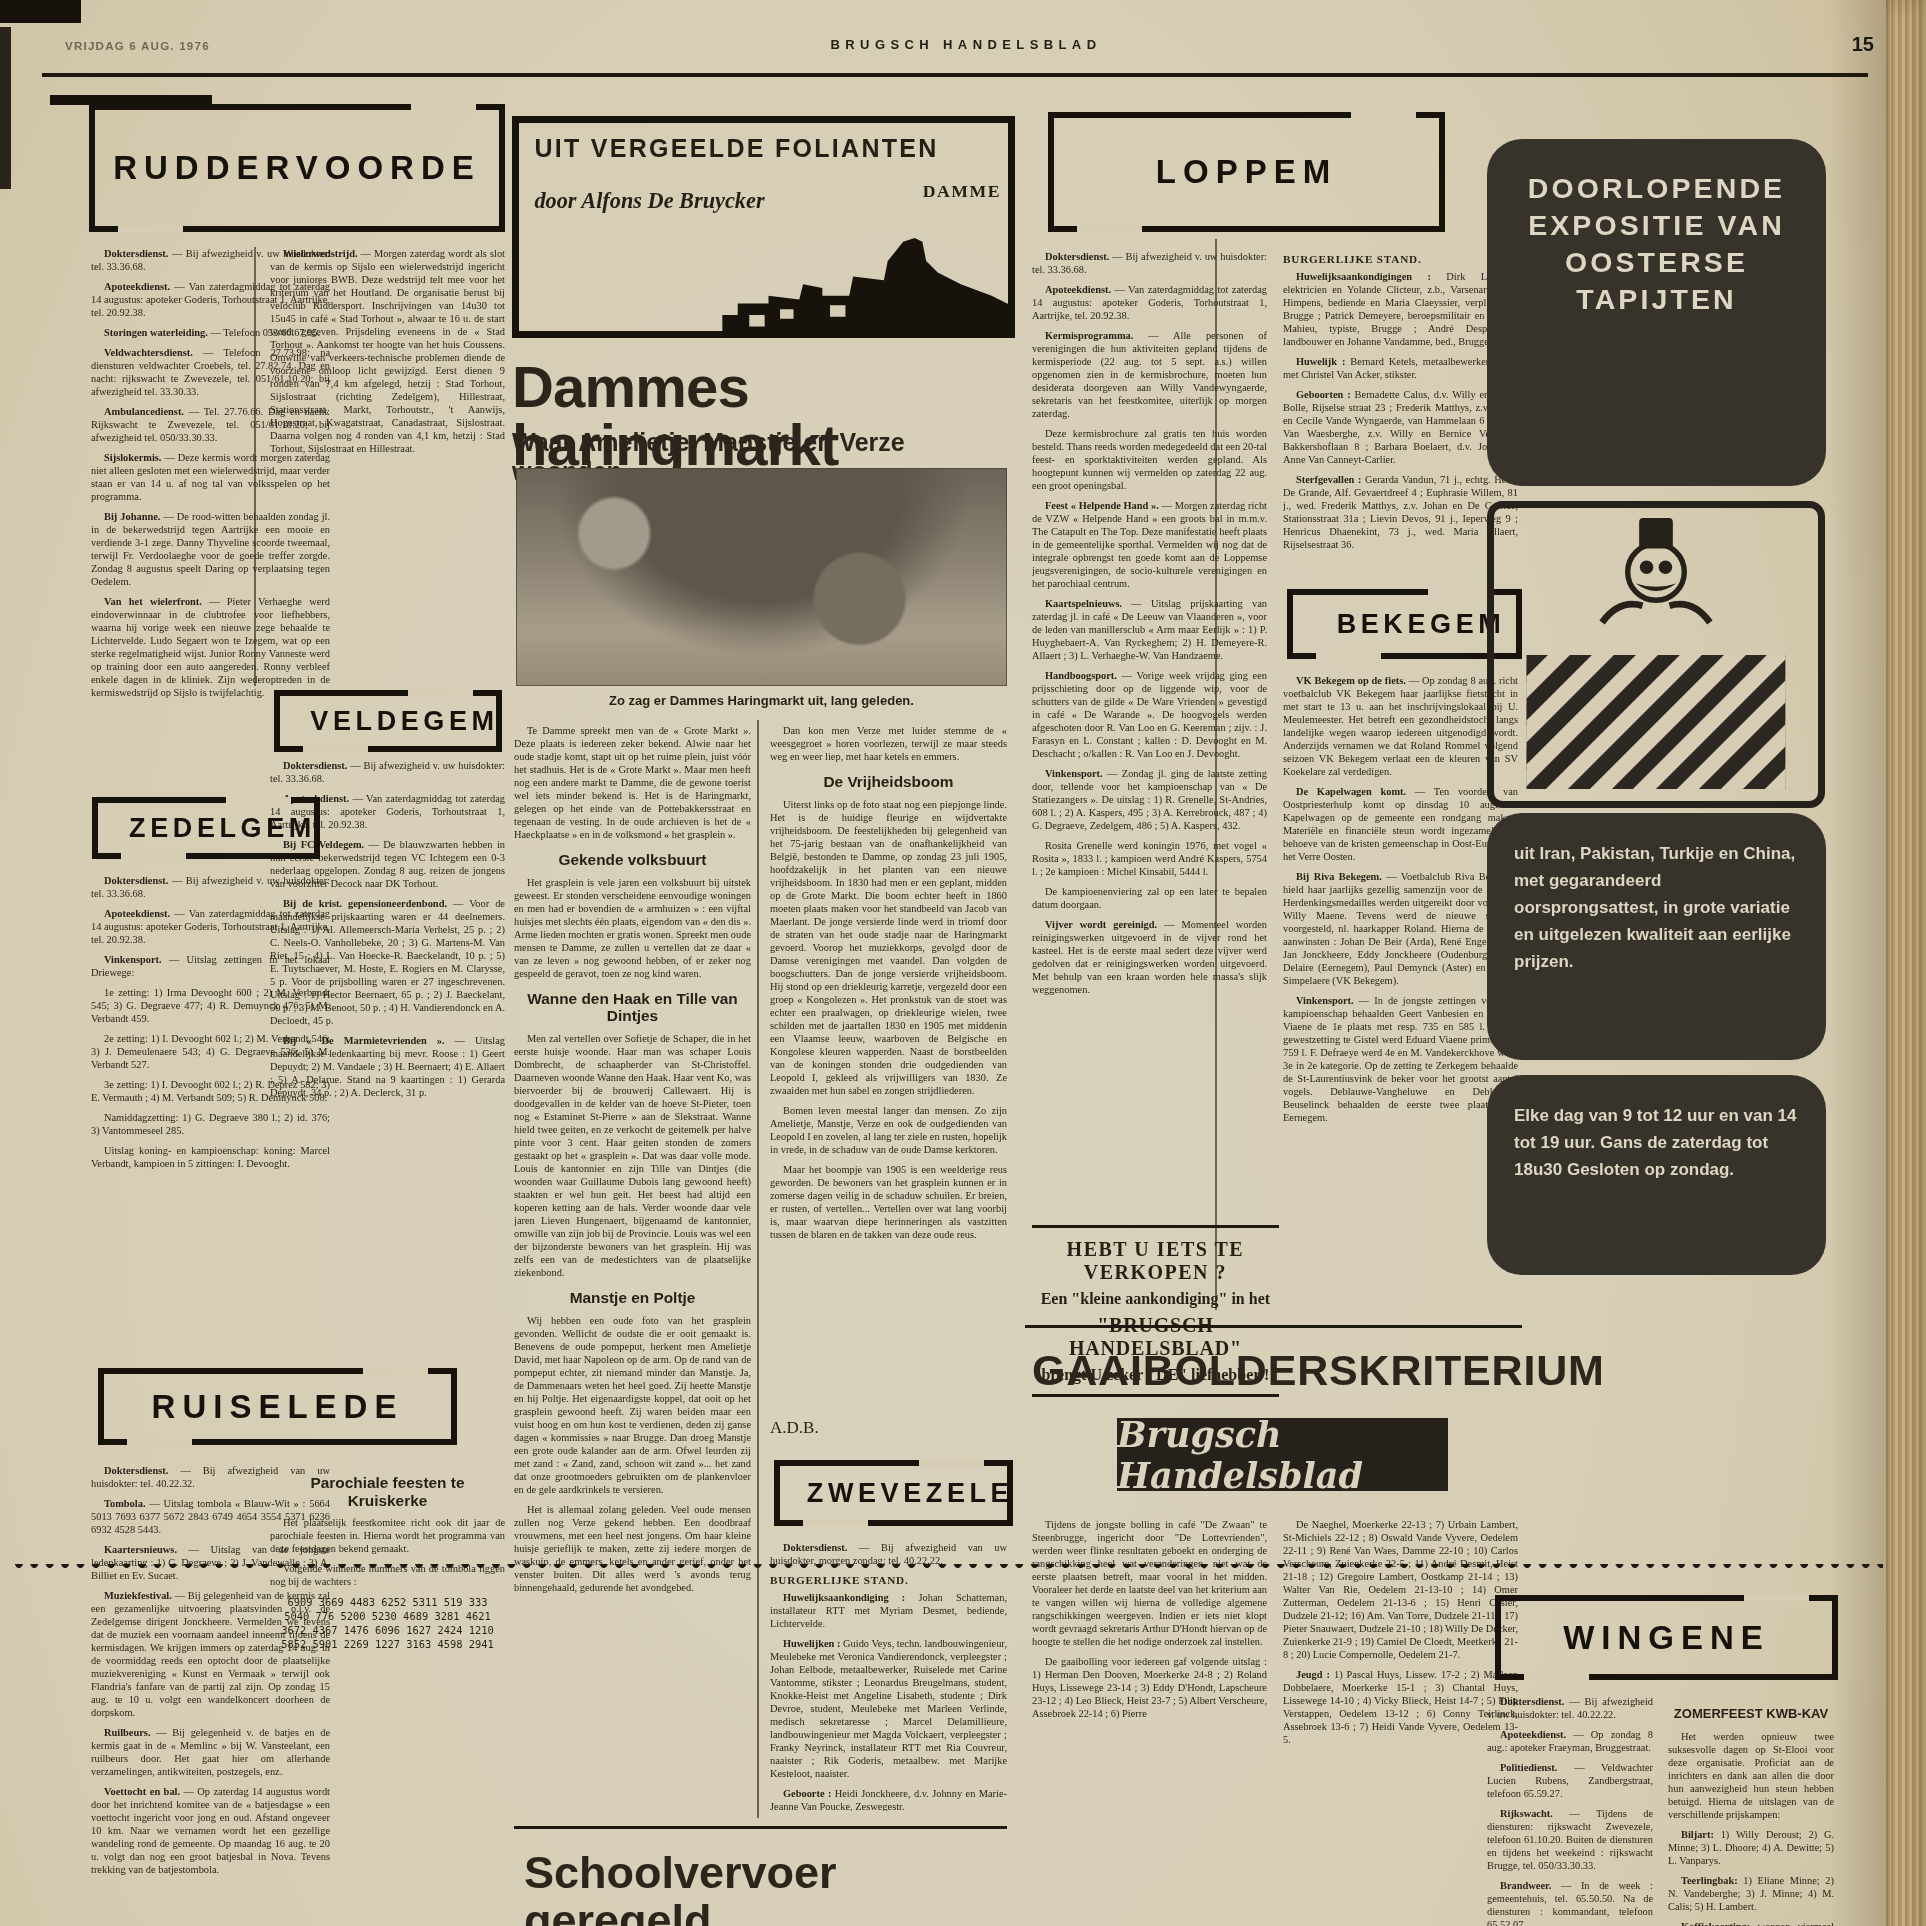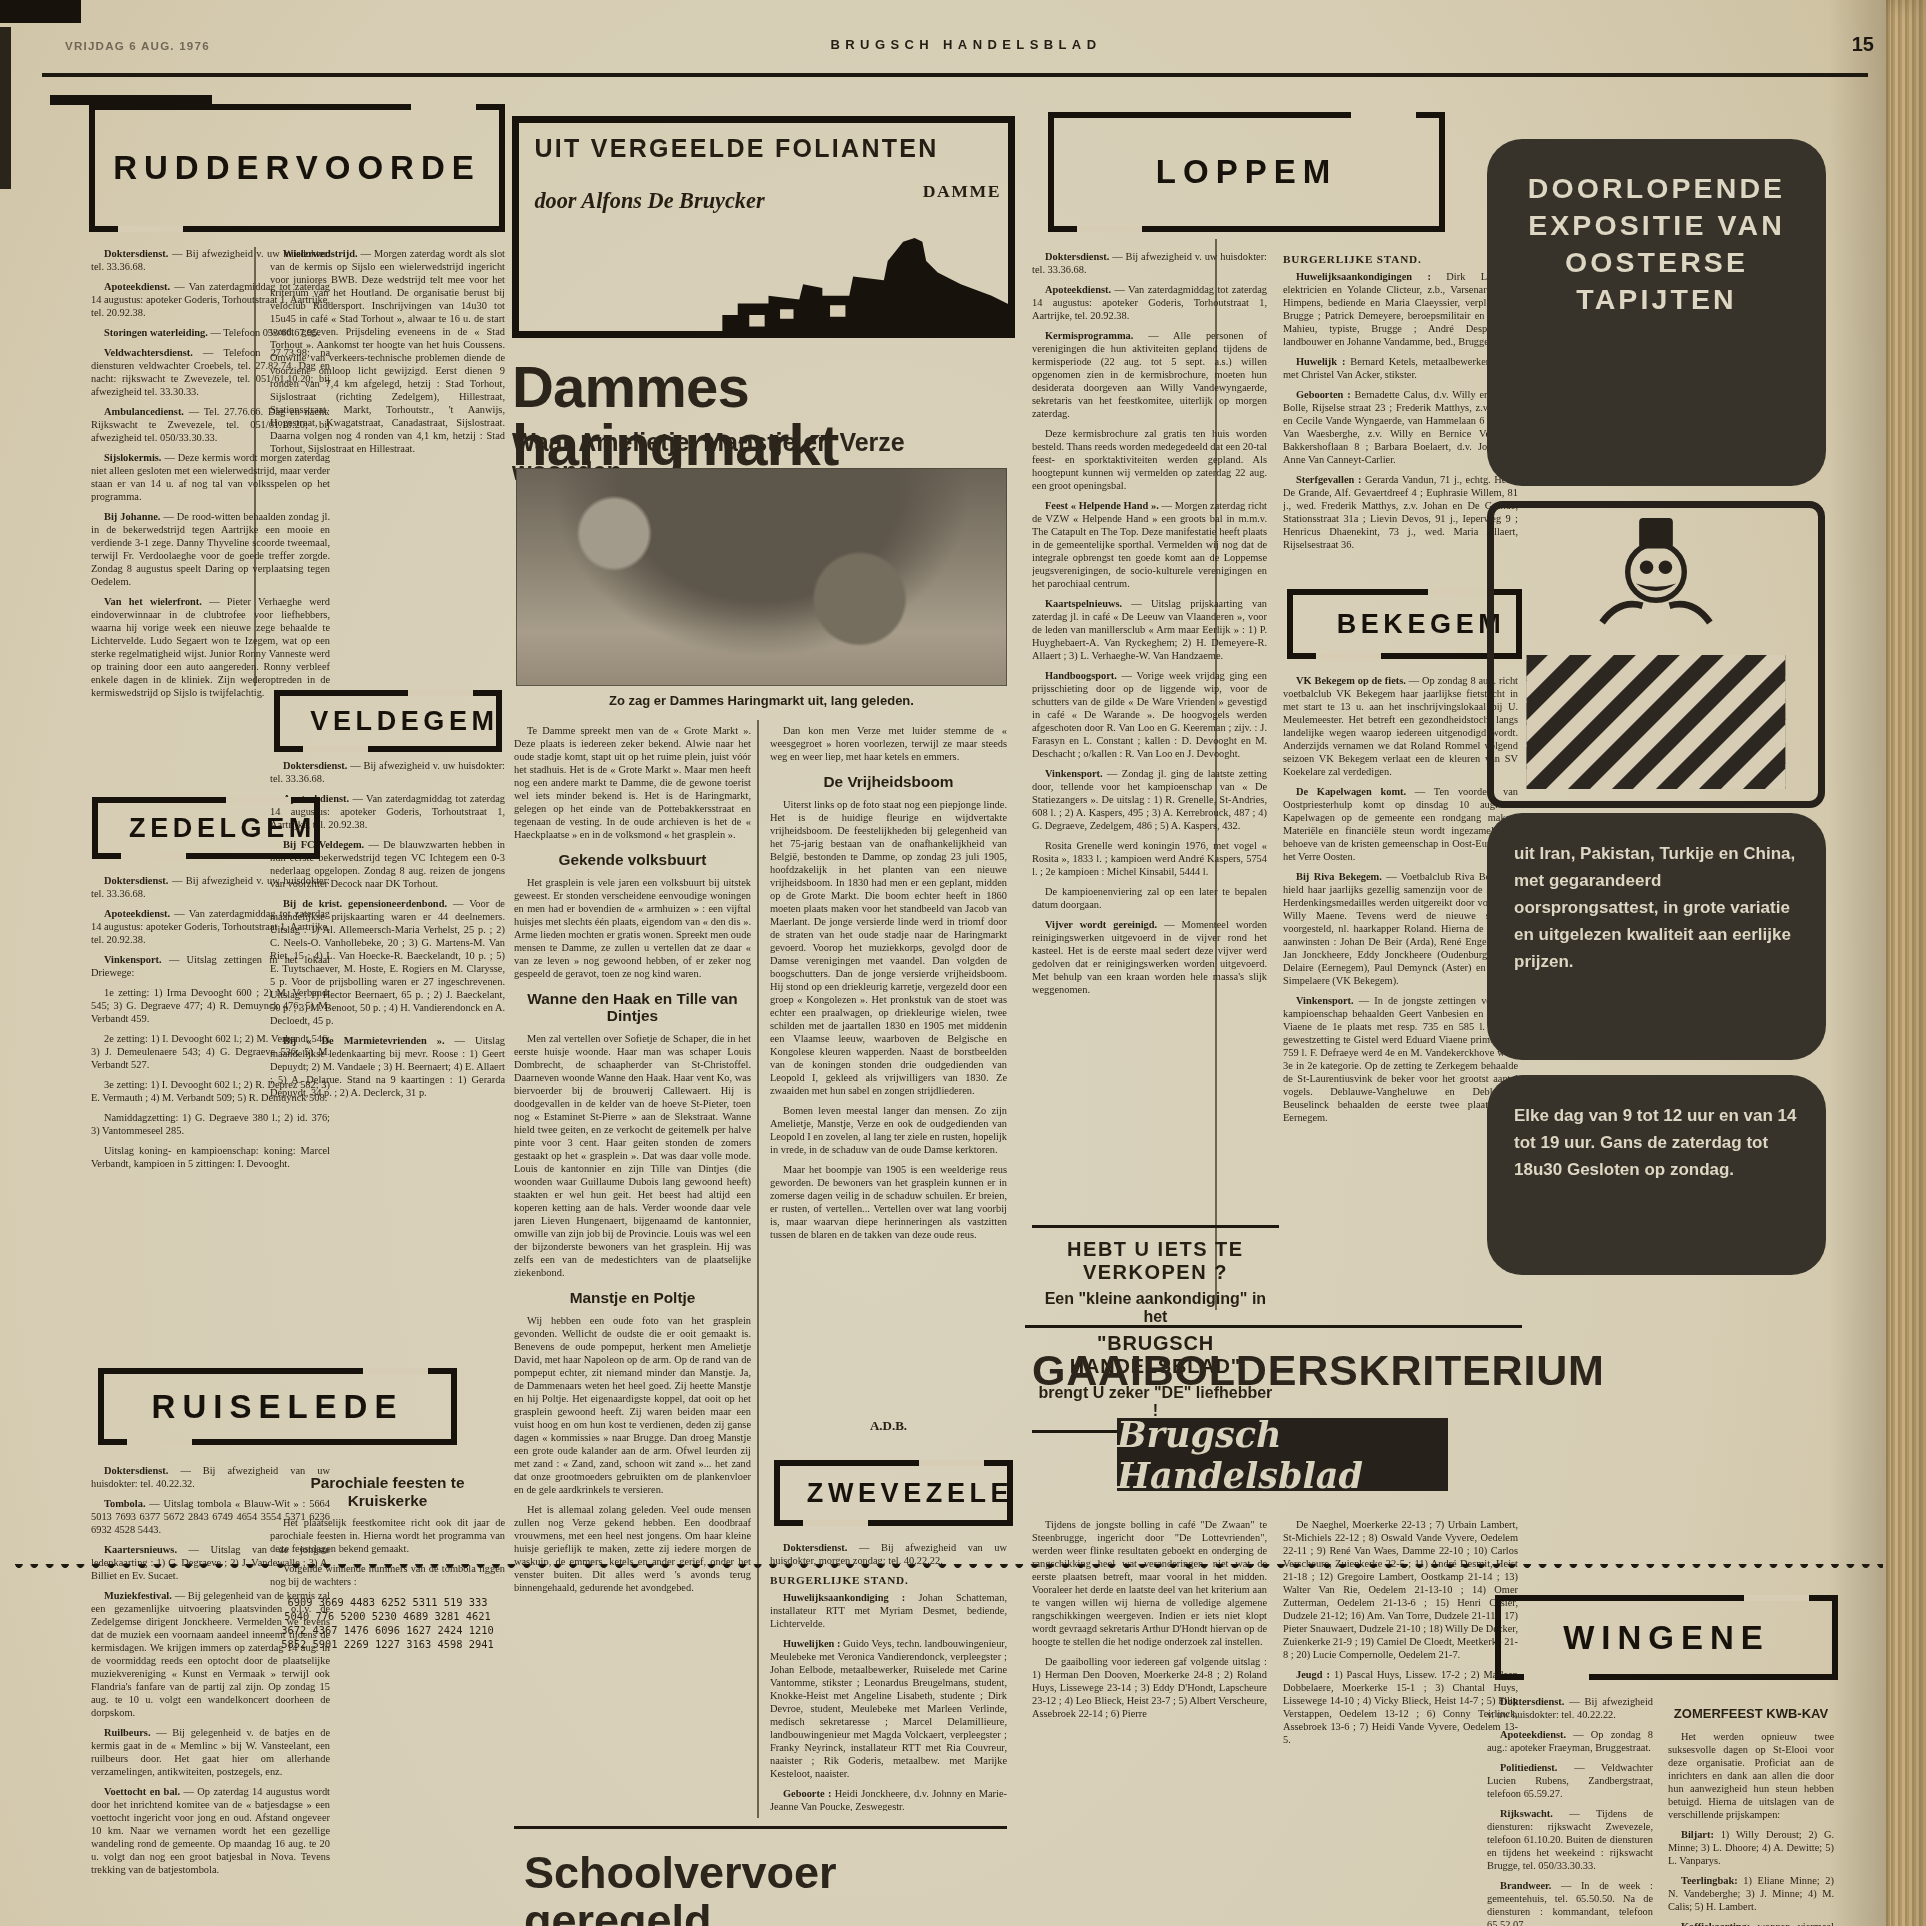--- a/index.html
+++ b/index.html
@@ -74,21 +74,21 @@
   .tapi-logo{margin:23px auto 0;width:70%;border:3.9px solid #d9d2bd;text-align:center;
      font:bold italic 42px/1.1 "DejaVu Serif",serif;color:#d9d2bd;padding:7.7px 0 11.6px;}
   .tapi-addr{text-align:center;font:bold 15.4px/21.6px "Liberation Sans",sans-serif;margin-top:15.4px;}
   .carpet{position:absolute;left:50%;transform:translateX(-50%);bottom:11.6px;width:80%;height:46%;
      background:repeating-linear-gradient(135deg,#2c2720 0 15.4px,#d6cdb4 15.4px 31px),
                 repeating-linear-gradient(45deg,rgba(44,39,32,.55) 0 15.4px,rgba(214,205,180,0) 15.4px 31px);}
   .wavy{position:absolute;height:8.5px;
      background:radial-gradient(circle at 3.9px 0px,#1d1810 3.5px,transparent 3.9px) repeat-x;background-size:15.4px 8.5px;}
 
   .hebtu{position:absolute;border-top:3.9px solid #1d1810;border-bottom:3.9px solid #1d1810;
-     font-family:Liberation Sans, sans-serif;text-align:center;padding:10px 3.9px;}
+     font-family:Liberation Serif, serif;text-align:center;padding:10px 3.9px;}
   .hebtu .l1{font-weight:bold;font-size:20px;letter-spacing:1.5px;}
   .hebtu .l2{font-weight:bold;font-size:16px;margin-top:6.2px;}
   .hebtu .l3{font-weight:bold;font-size:20px;margin-top:5.4px;letter-spacing:0.8px;}
   .hebtu .l4{font-weight:bold;font-size:16px;margin-top:6.2px;}
 
   .colrule{position:absolute;width:1.5px;background:#6d6450;}
 </style>
 </head>
 <body>
 
@@ -196,21 +196,21 @@
       <p class="para">Wij hebben een oude foto van het grasplein gevonden. Wellicht de oudste die er ooit gemaakt is. Benevens de oude pompeput, herkent men Amelietje David, met haar Napoleon op de arm. Op de rand van de pompeput echter, zit niemand minder dan Manstje. Ja, de Dammenaars weten het heel goed. Zij heette Manstje en hij Poltje. Het eigenaardigste koppel, dat ooit op het grasplein gewoond heeft. Zij waren beiden maar een vuist hoog en om hun kost te verdienen, deden zij ganse dagen « kommissies » naar Brugge. Dan droeg Manstje een grote oude kalander aan de arm. Ofwel leurden zij met zand : « Zand, zand, schoon wit zand »... het zand dat onze grootmoeders gebruikten om de plankenvloer en de gele aardkrinkels te versieren.</p>
       <p class="para">Het is allemaal zolang geleden. Veel oude mensen zullen nog Verze gekend hebben. Een doodbraaf vrouwmens, met een heel nest jongens. Om haar kleine huisje gerieflijk te maken, zette zij iedere morgen de waskuip, de emmers, ketels en ander gerief, onder het venster buiten. Dit alles werd 's avonds terug binnengehaald, gedurende het avondgebed.</p>
     </div>
   <div class="col" style="left:770px;top:724px;width:237px;height:693px">
       <p class="para">Dan kon men Verze met luider stemme de « weesgegroet » horen voorlezen, terwijl ze maar steeds weg en weer liep, met haar ketels en emmers.</p>
       <div class="subhead">De Vrijheidsboom</div>
       <p class="para">Uiterst links op de foto staat nog een piepjonge linde. Het is de huidige fleurige en wijdvertakte vrijheidsboom. De feestelijkheden bij gelegenheid van het 75-jarig bestaan van de onafhankelijkheid van België, bestonden te Damme, op zondag 23 juli 1905, hoofdzakelijk in het planten van een nieuwe vrijheidsboom. In 1830 had men er een geplant, midden op de Grote Markt. Die boom echter heeft in 1860 moeten plaats maken voor het standbeeld van Jacob van Maerlant. De jonge versierde linde werd in triomf door de straten van het oude stadje naar de Haringmarkt gevoerd. Voorop het muziekkorps, gevolgd door de Damse verenigingen met vaandel. Dan volgden de boogschutters. Dan de jonge versierde vrijheidsboom. Hij stond op een driekleurig karretje, vergezeld door een groep « Kongolezen ». Het pronkstuk van de stoet was echter een praalwagen, op driekleurige wielen, twee schilden met de jaartallen 1830 en 1905 met middenin een Vlaamse leeuw, waarboven de Belgische en Kongolese kleuren wapperden. Naast de borstbeelden van de koningen stonden drie oudgedienden van Leopold I, gekleed als vrijwilligers van 1830. Ze zwaaiden met hun sabel en zongen strijdliederen.</p>
       <p class="para">Bomen leven meestal langer dan mensen. Zo zijn Amelietje, Manstje, Verze en ook de oudgedienden van Leopold I en zovelen, al lang ter ziele en rusten, hopelijk in vrede, in de schaduw van de oude Damse kerktoren.</p>
       <p class="para">Maar het boompje van 1905 is een weelderige reus geworden. De bewoners van het grasplein kunnen er in zomerse dagen veilig in de schaduw schuilen. Er breien, er rusten, of vertellen... Vertellen over wat lang voorbij is, maar waarvan diepe herinneringen als vastzitten tussen de blaren en de takken van deze oude reus.</p>
     </div>
-  <div class="col" style="left:770px;top:1418px;width:237px;height:23px;text-align:center;font-weight:bold;font-size:13px">A.D.B.</div>
+  <div class="col" style="left:770px;top:1418px;width:237px;height:23px;text-align:left;font-weight:normal;font-size:17px">A.D.B.</div>
 
   <div class="town small" style="left:774px;top:1460px;width:227px;height:54px">
     <div class="inner">ZWEVEZELE</div>
   </div>
   <div class="col" style="left:770px;top:1541px;width:237px;height:270px">
       <p class="para"><b>Doktersdienst. </b>— Bij afwezigheid van uw huisdokter, morgen zondag: tel. 40.22.22.</p>
       <p class="caps-lead">BURGERLIJKE STAND.</p>
       <p class="para"><b>Huwelijksaankondiging : </b>Johan Schatteman, installateur RTT met Myriam Desmet, bediende, Lichtervelde.</p>
       <p class="para"><b>Huwelijken : </b>Guido Veys, techn. landbouwingenieur, Meulebeke met Veronica Vandierendonck, verpleegster ; Johan Eelbode, metaalbewerker, Ruiselede met Carine Vantomme, stikster ; Leonardus Breugelmans, student, Knokke-Heist met Angeline Lisabeth, studente ; Dirk Devroe, student, Meulebeke met Marleen Verlinde, medisch sekretaresse ; Marcel Delamillieure, landbouwingenieur met Magda Volckaert, verpleegster ; Franky Neyrinck, installateur RTT met Ria Couvreur, naaister ; Rik Goderis, metaalbew. met Marijke Kesteloot, naaister.</p>
       <p class="para"><b>Geboorte : </b>Heidi Jonckheere, d.v. Johnny en Marie-Jeanne Van Poucke, Zeswegestr.</p>

